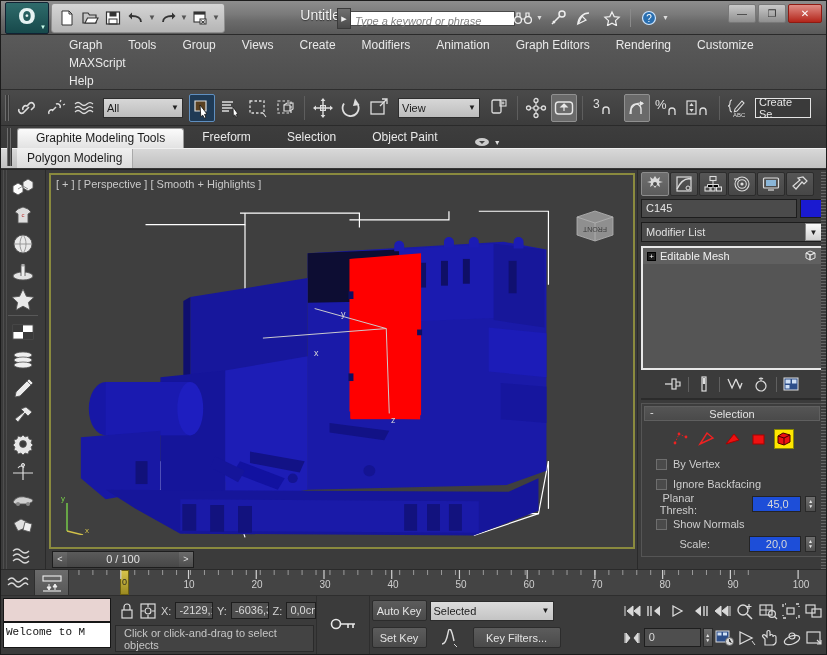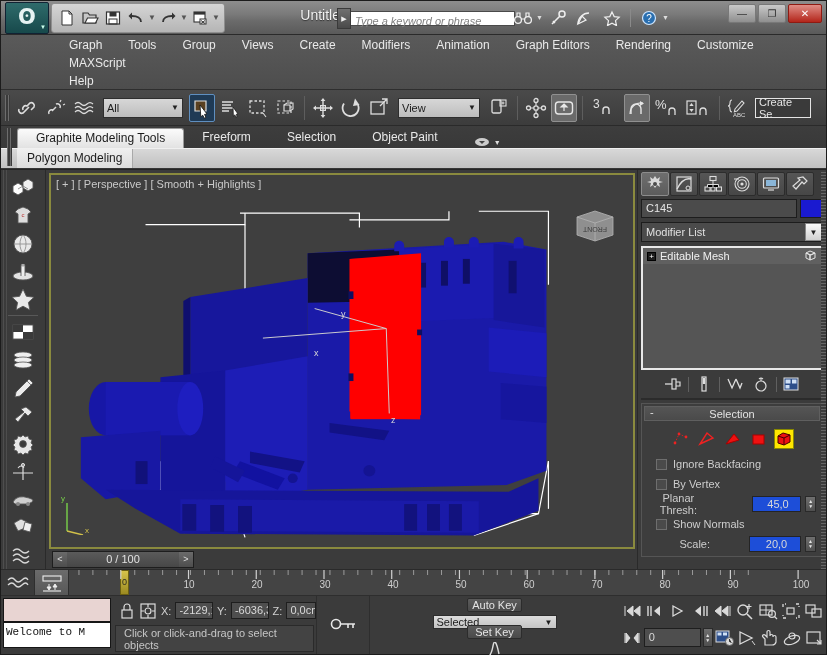--- a/index.html
+++ b/index.html
@@ -214,21 +214,21 @@
   .coordrow{ height:29px; display:flex; align-items:center; gap:4px; padding-left:6px; }
   .lockicn,.selicn{ width:22px;height:22px;display:flex;align-items:center;justify-content:center;color:#d8d8d8;}
   .coordlbl{ font-size:11px; color:#d0d0d0; }
   .coordfield{ width:66px;height:17px;background:#4e4e4e;border:1px solid #1e1e1e;color:#d9d9d9;
                font-size:11px;padding-left:3px;line-height:15px; overflow:hidden; white-space:nowrap;}
   .prompt{ height:27px; background:#434343; border:1px solid #2a2a2a; margin:0 2px 2px 2px;
            display:flex; align-items:center; padding-left:8px; font-size:11px; color:#c6c6c6;}
   .keyarea{ width:54px; flex:0 0 54px; display:flex;align-items:center;justify-content:center;
             border-left:1px solid #2e2e2e; border-right:1px solid #2e2e2e; color:#e8e8e8;}
   .animctl{ width:250px; flex:0 0 250px; display:flex; flex-direction:column; padding:2px 2px 0 2px; gap:2px;}
-  .acrow{ display:flex; align-items:center; gap:3px; height:25px;flex-direction:column;}
+  .acrow{ display:flex; align-items:center; gap:3px; height:25px;}
   .akbtn{ width:55px;height:21px;background:linear-gradient(180deg,#5c5c5c,#4a4a4a);
           border:1px solid #2c2c2c;border-radius:2px; font-size:11px;color:#e4e4e4;
           display:flex;align-items:center;justify-content:center;}
   .selcombo{ width:124px;height:20px;background:linear-gradient(180deg,#dcdcdc,#c4c4c4);
              border:1px solid #2c2c2c; color:#1b1b1b; font-size:11px; display:flex; align-items:center;
              padding:0 3px;}
   .selcombo .ca{ margin-left:auto; font-size:8px;}
   .kfbtn{ width:40px;height:21px; display:flex;align-items:center;justify-content:center;color:#ddd;}
   .keyfil{ width:88px;height:21px;background:linear-gradient(180deg,#5c5c5c,#4a4a4a);
            border:1px solid #2c2c2c;border-radius:2px;font-size:11px;color:#e4e4e4;
@@ -879,25 +879,25 @@
           <div class="soi act">
             <svg width="16" height="16" viewBox="0 0 16 16">
                 <path d="M2 5 L7 2 L14 4 L14 11 L8 14 L2 12 Z" fill="#ee1111" stroke="#440000" stroke-width="1"></path>
                 <path d="M2 5 L8 7 L14 4 M8 7 V14" fill="none" stroke="#440000" stroke-width="1"></path>
               </svg>
           </div>
         </div>
 
         <div class="chkrow">
           <span class="chk"></span>
-          <span class="chklbl">Ignore Backfacing</span>
+          <span class="chklbl">By Vertex</span>
         </div>
         <div class="chkrow">
           <span class="chk"></span>
-          <span class="chklbl">By Vertex</span>
+          <span class="chklbl">Ignore Backfacing</span>
         </div>
         <div class="fldrow">
           <span class="fldlbl">Planar Thresh:</span>
           <span class="spinfield">45,0</span>
           <span class="spinner">▲<br>▼</span>
         </div>
         <div class="chkrow">
           <span class="chk"></span>
           <span class="chklbl">Show Normals</span>
         </div>

